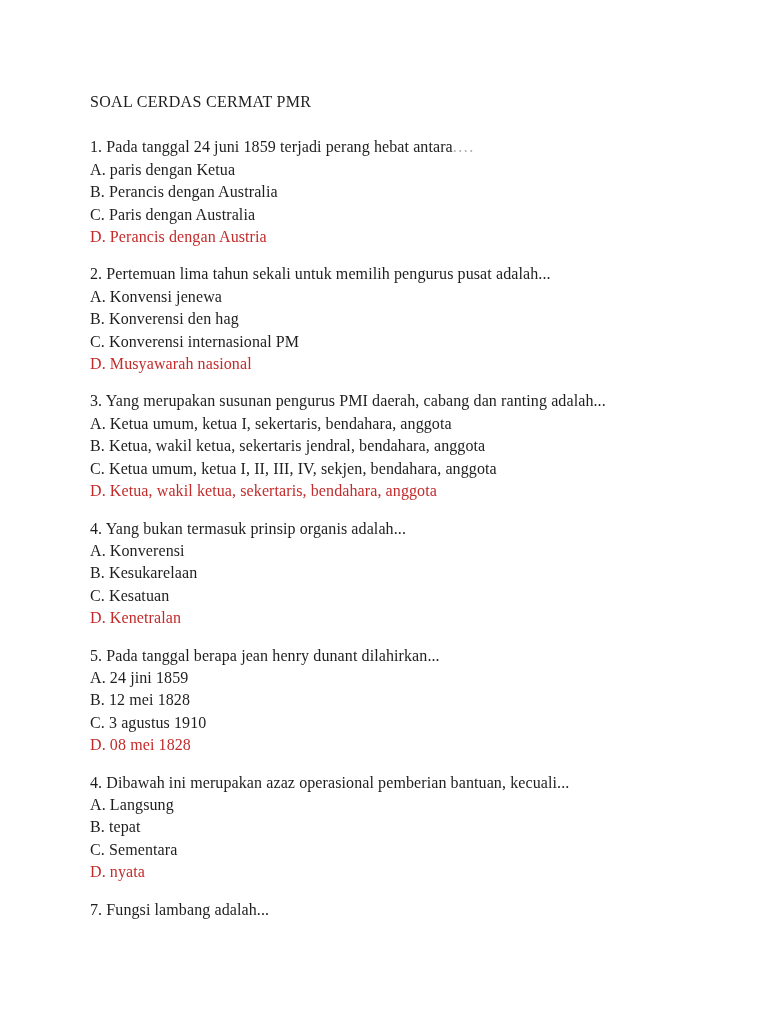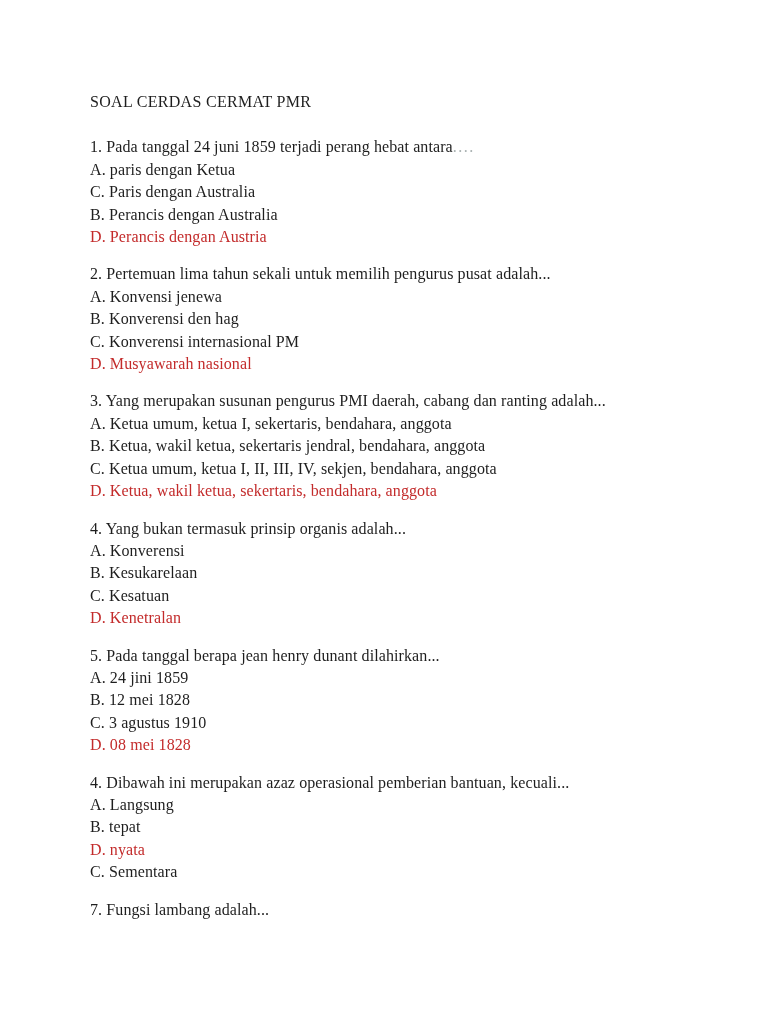--- a/index.html
+++ b/index.html
@@ -45,23 +45,23 @@
 <body>
 
 <div class="page">
   <h1 class="doc-title">SOAL CERDAS CERMAT PMR</h1>
   <div class="questions" id="questions">
   <section class="question">
     <p class="line question-text"><span class="q-main">1. Pada tanggal 24 juni 1859 terjadi perang hebat antara</span><span class="q-suffix">....</span></p>
 
   <p class="line option">A. paris dengan Ketua</p>
 
+  <p class="line option">B. Perancis dengan Australia</p>
+
   <p class="line option">C. Paris dengan Australia</p>
-
-  <p class="line option">B. Perancis dengan Australia</p>
 
   <p class="line option answer">D. Perancis dengan Austria</p>
 </section>
 
   <section class="question">
     <p class="line question-text"><span class="q-main">2. Pertemuan lima tahun sekali untuk memilih pengurus pusat adalah...</span><span class="q-suffix"></span></p>
 
   <p class="line option">A. Konvensi jenewa</p>
 
   <p class="line option">B. Konverensi den hag</p>
@@ -107,22 +107,22 @@
   <p class="line option answer">D. 08 mei 1828</p>
 </section>
 
   <section class="question">
     <p class="line question-text"><span class="q-main">4. Dibawah ini merupakan azaz operasional pemberian bantuan, kecuali...</span><span class="q-suffix"></span></p>
 
   <p class="line option">A. Langsung</p>
 
   <p class="line option">B. tepat</p>
 
+  <p class="line option">C. Sementara</p>
+
   <p class="line option answer">D. nyata</p>
-
-  <p class="line option">C. Sementara</p>
 </section>
 
   <section class="question">
     <p class="line question-text"><span class="q-main">7. Fungsi lambang adalah...</span><span class="q-suffix"></span></p>
   </section>
 </div>
 </div>
 
 </body></html>

